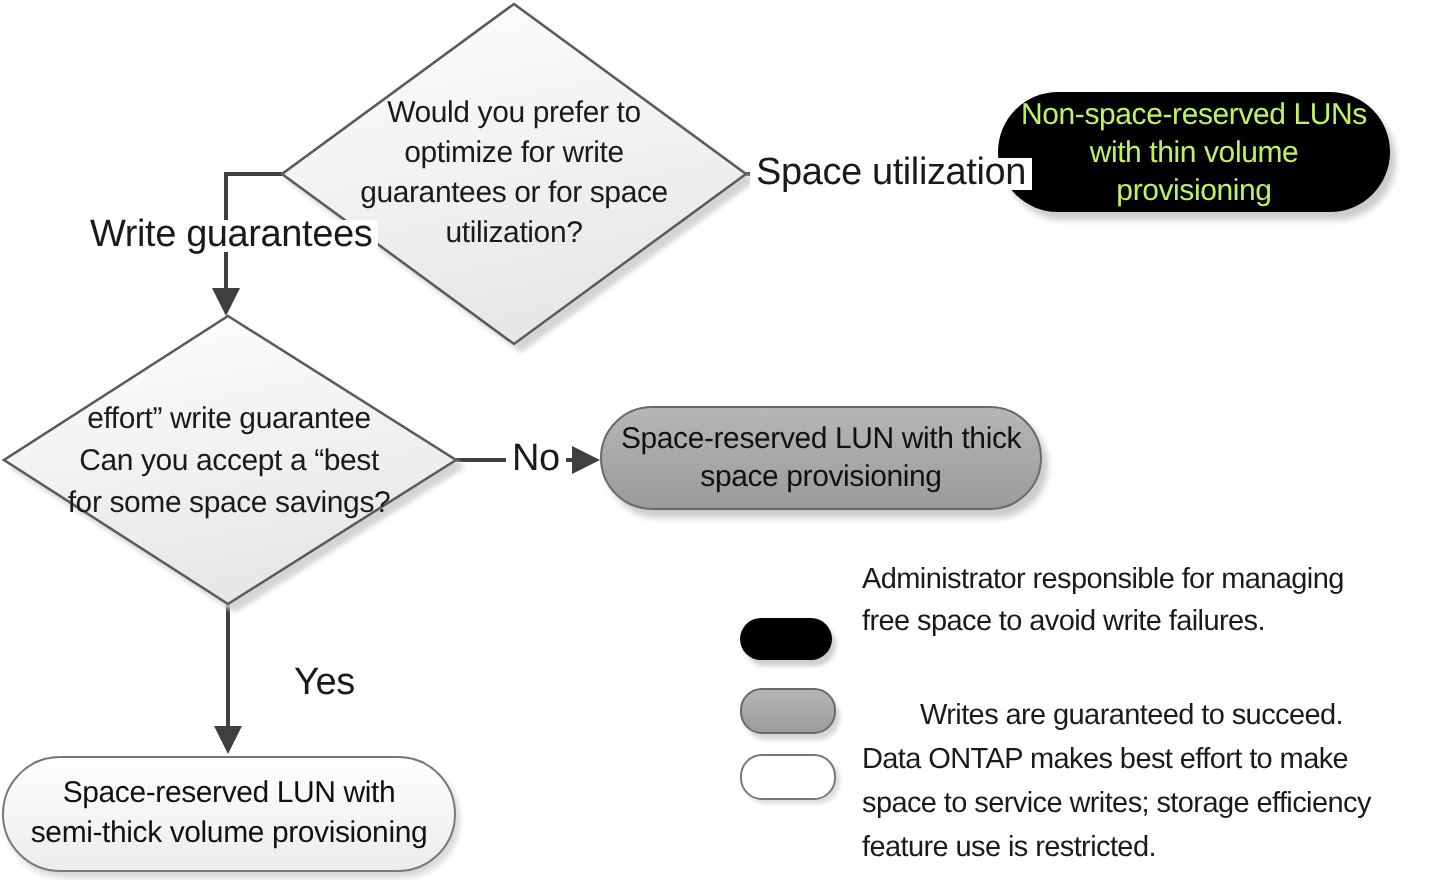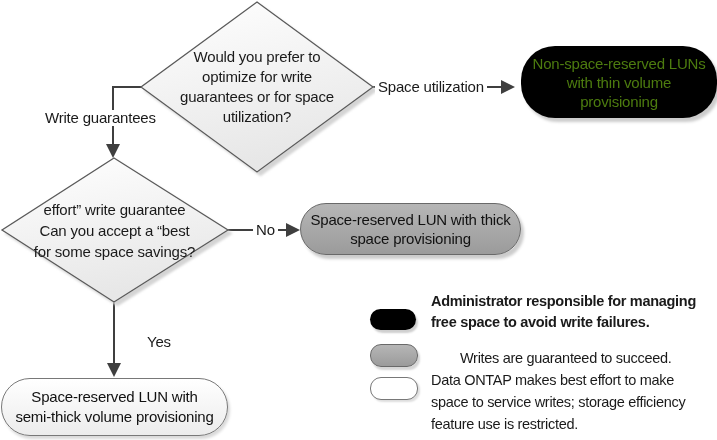--- a/index.html
+++ b/index.html
@@ -26,22 +26,22 @@
   .d1 { left: 162px; top: 46px; width: 190px; height: 82px; }
   .d2 { left: 12px; top: 197px; width: 205px; height: 66px; line-height: 21px; }
 
   .pill {
     border-radius: 30px;
     font-size: 15px;
     line-height: 19px;
     box-shadow: 3px 4px 3px #cccccc;
   }
   .pill-black {
-    left: 521px; top: 46px; width: 196px; height: 72px;
-    background: #000000; color: #4d7c0f;
+    left: 499px; top: 46px; width: 196px; height: 60px;
+    background: #000000; color: #bef264;
     border-radius: 34px;
   }
   .pill-gray {
     left: 300px; top: 203px; width: 219px; height: 50px;
     background: linear-gradient(#b6b6b6, #9b9b9b);
     border: 1px solid #696969;
     border-radius: 26px;
     color: #111111;
   }
   .pill-white {
@@ -50,21 +50,21 @@
     border: 1px solid #787878;
     border-radius: 29px;
     color: #111111;
     box-shadow: 2px 3px 3px #d9d9d9;
     line-height: 20px;
   }
 
   .edge-label {
     position: absolute;
     background: #ffffff;
-    font-size: 15px;
+    font-size: 19px;
     line-height: 16px;
     padding: 0 3px;
     white-space: nowrap;
   }
 
   .legend-swatch {
     position: absolute;
     width: 46px; height: 21px;
     border-radius: 11px;
   }
@@ -73,21 +73,21 @@
   .swatch-white { left: 370px; top: 377px; background: #ffffff; border: 1px solid #787878; box-shadow: 2px 2px 2px #dedede; }
 
   .legend-text {
     position: absolute;
     left: 431px;
     font-size: 14.5px;
     line-height: 21px;
     letter-spacing: -0.3px;
     white-space: nowrap;
   }
-  .lt1 { top: 291px; font-weight: bold; }
+  .lt1 { top: 280px; }
   .lt2 { top: 348px; margin-left: 29px; }
   .lt3 { top: 369px; line-height: 22px; }
 </style>
 </head>
 <body>
 
 <div class="canvas">
 
   <svg class="layer" width="717" height="440" viewBox="0 0 717 440">
     <defs>

